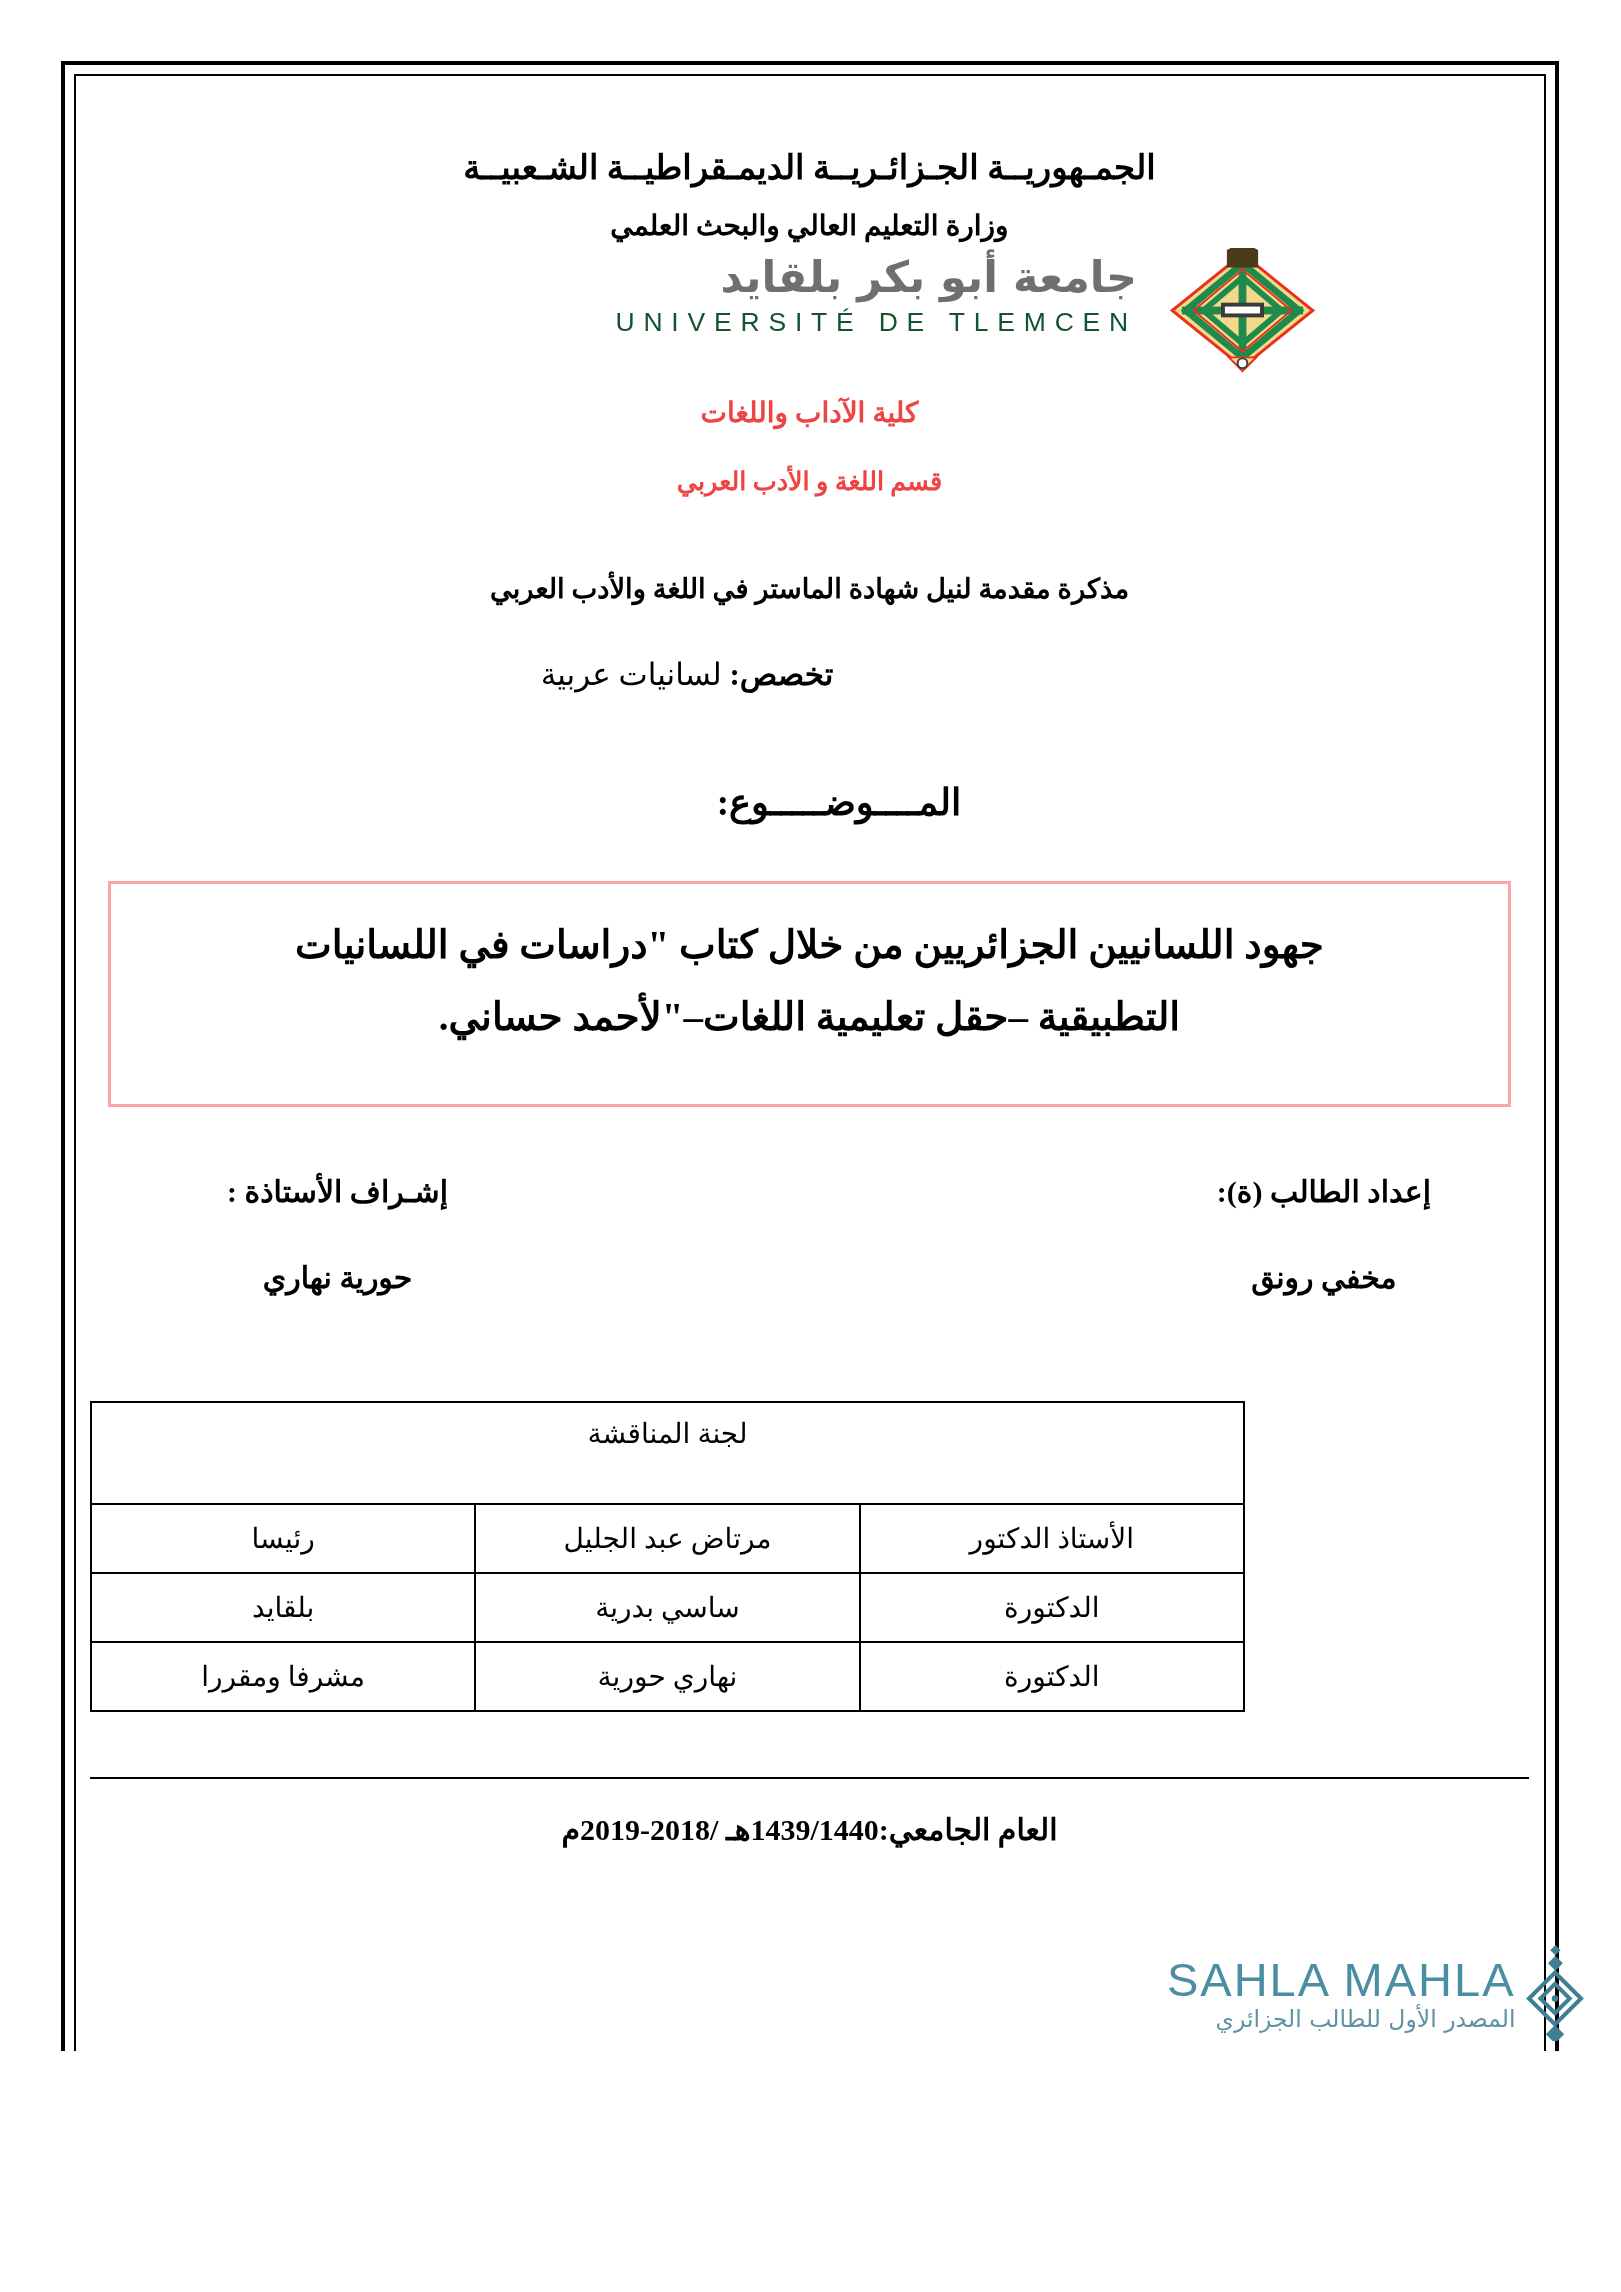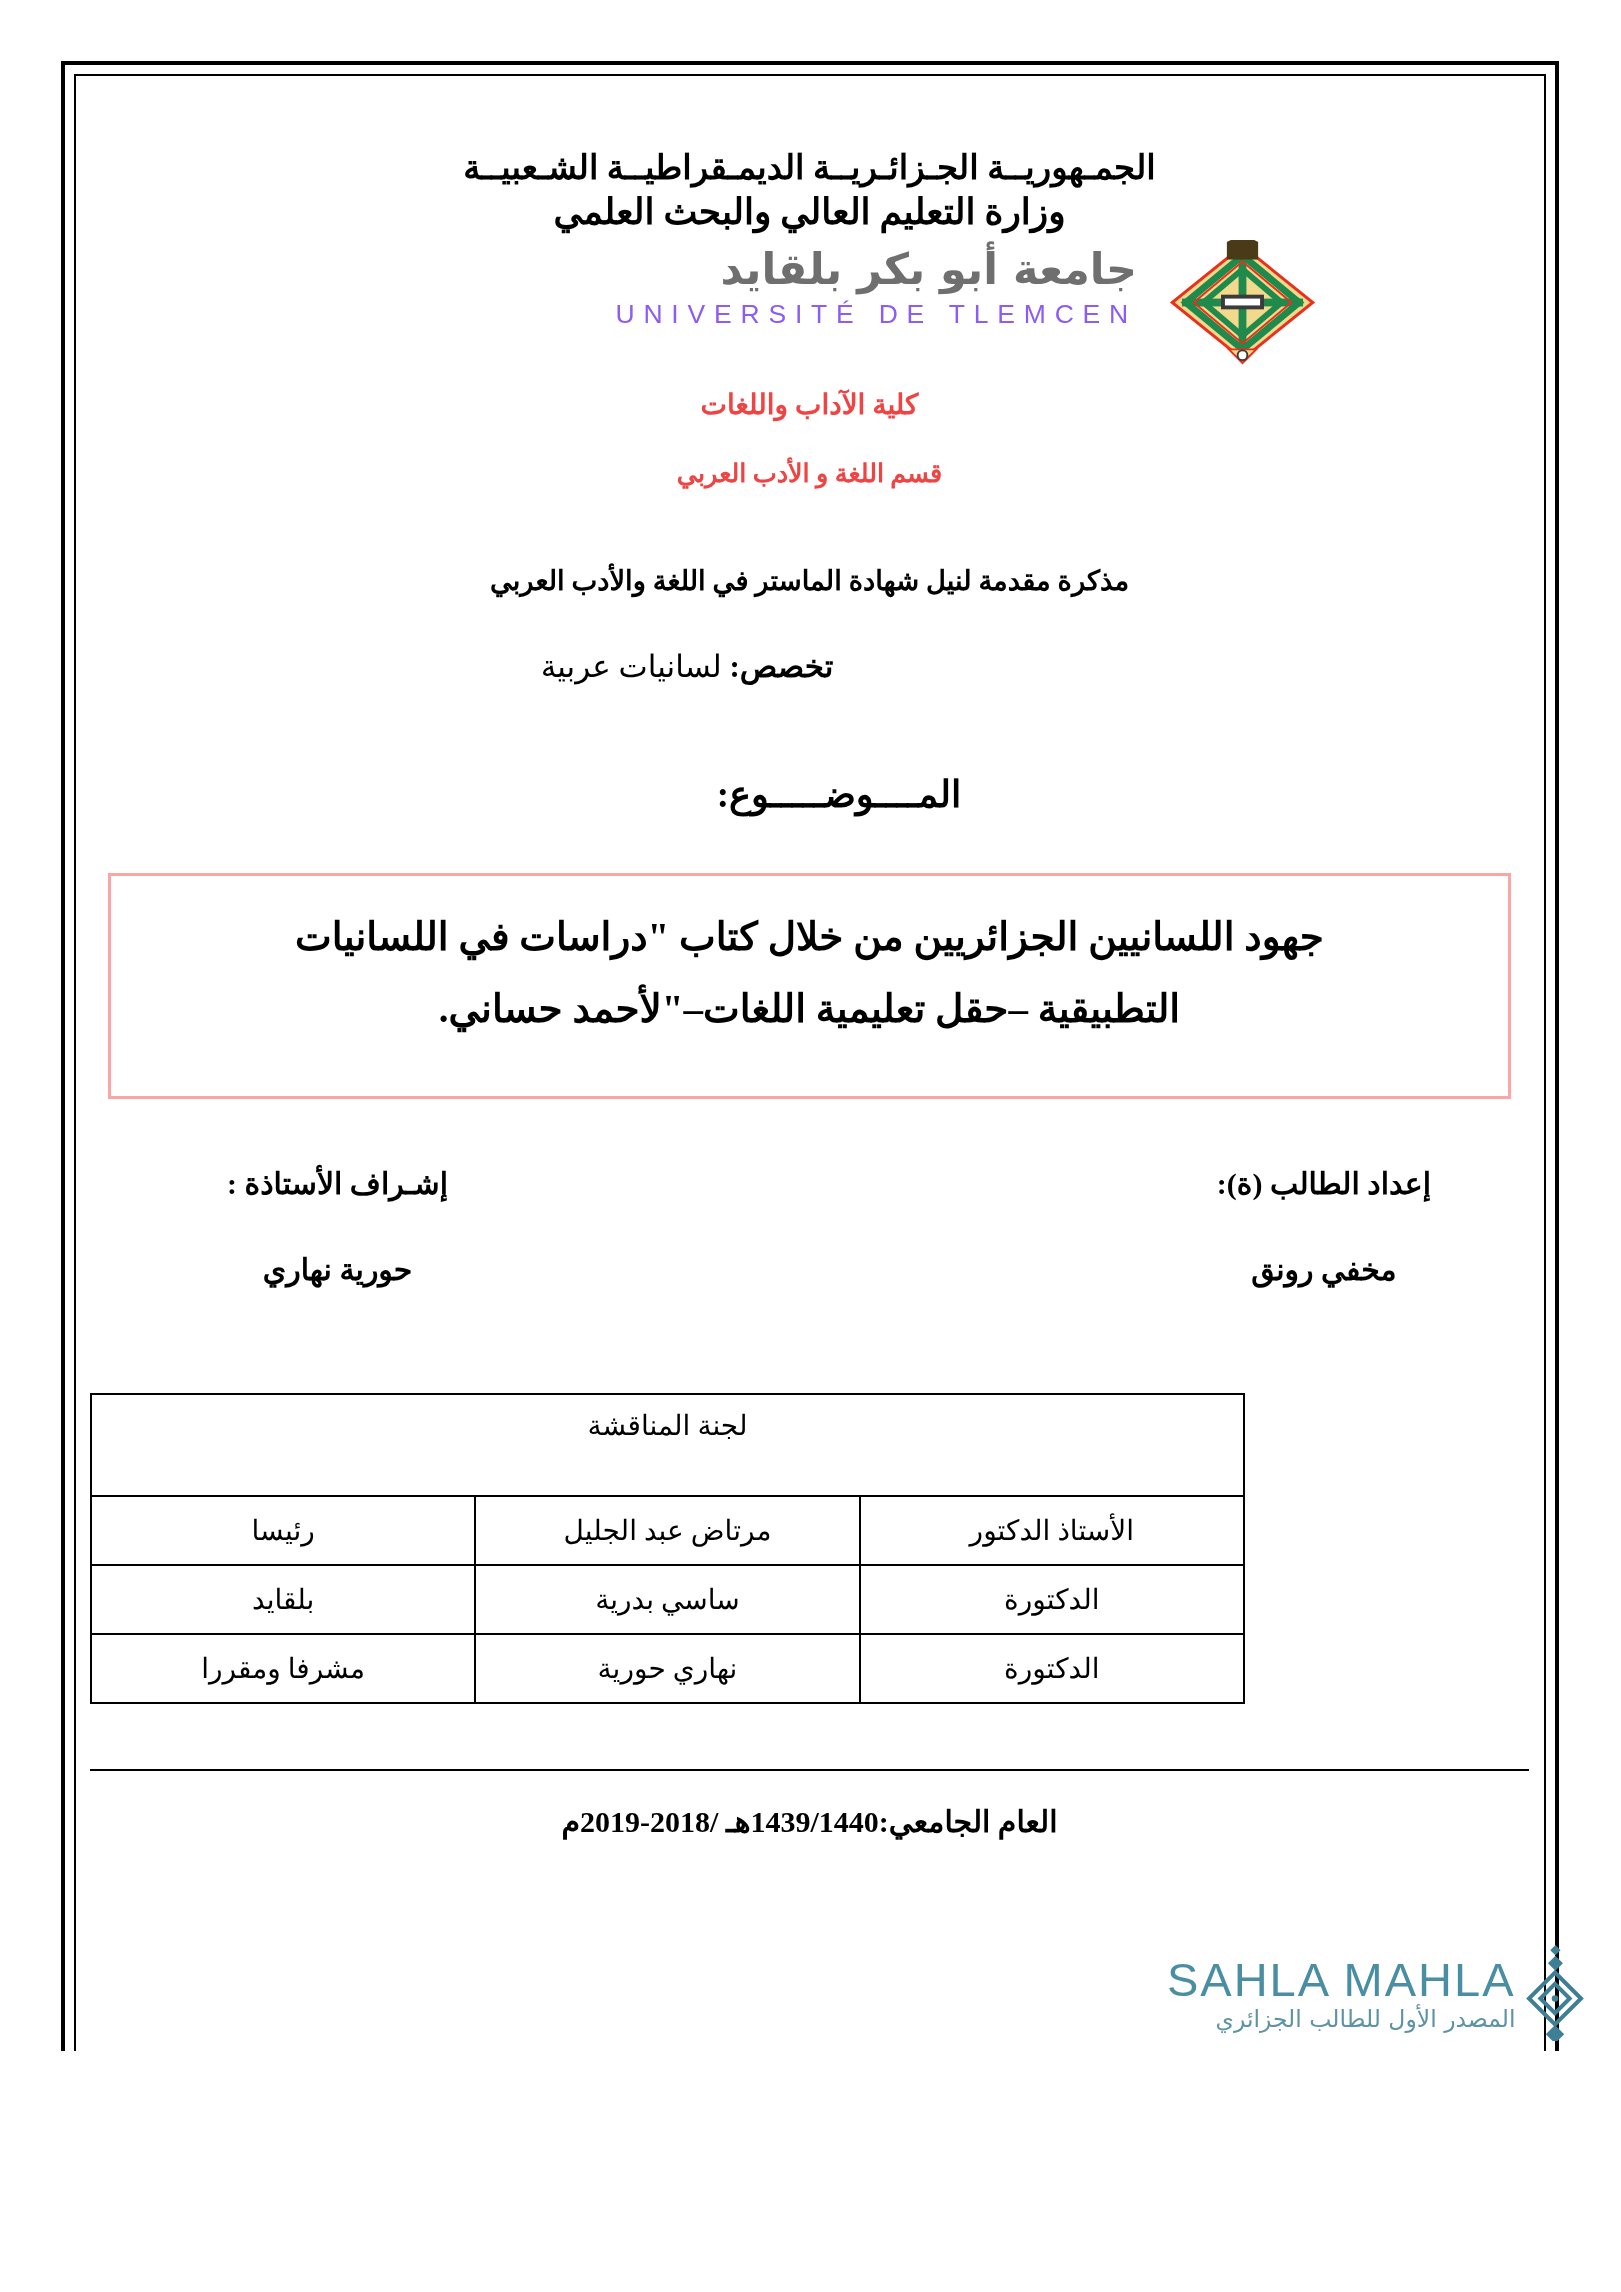--- a/index.html
+++ b/index.html
@@ -52,22 +52,22 @@
     font-weight: bold;
     color: #000;
   }
   .hdr-line1 {
     font-size: 34px;
     letter-spacing: 1px;
     margin-top: 57px;
     line-height: 1.25;
   }
   .hdr-line2 {
-    font-size: 36px;
-    margin-top: 0;
+    font-size: 28px;
+    margin-top: 18px;
     line-height: 1.25;
   }
 
   
   .logo-band {
     position: relative;
     height: 116px;
     margin-top: 13.7px;
   }
   .logo-text {
@@ -82,21 +82,21 @@
     font-size: 43px;
     font-weight: bold;
     color: #6f6f6f;
     letter-spacing: 5.9px;
     line-height: 1.0;
     white-space: nowrap;
   }
   .logo-fr {
     font-family: "Liberation Sans", sans-serif;
     font-size: 26.5px;
-    color: #8b5cf6;
+    color: #14532d;
     letter-spacing: 8.8px;
     margin-top: 7.8px;
     white-space: nowrap;
   }
   .emblem {
     position: absolute;
     right: 208px;
     top: -7.8px;
     width: 157px;
     height: 125px;

